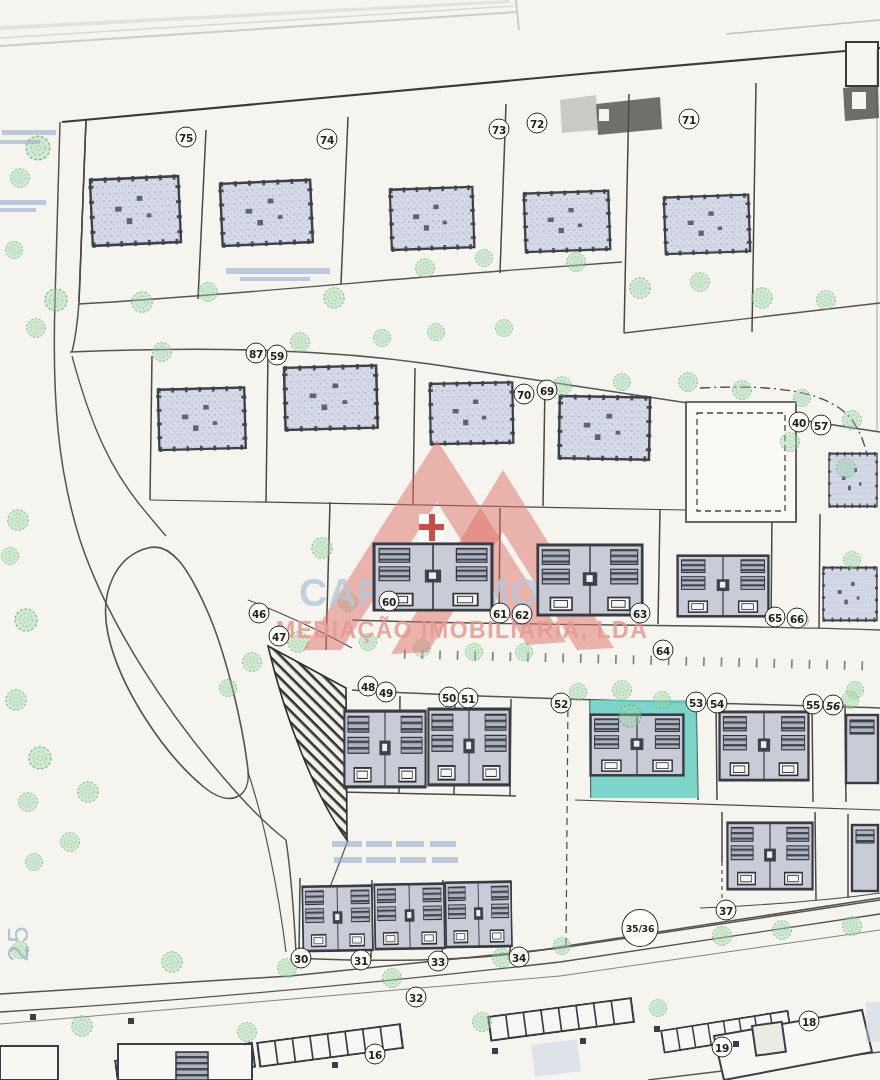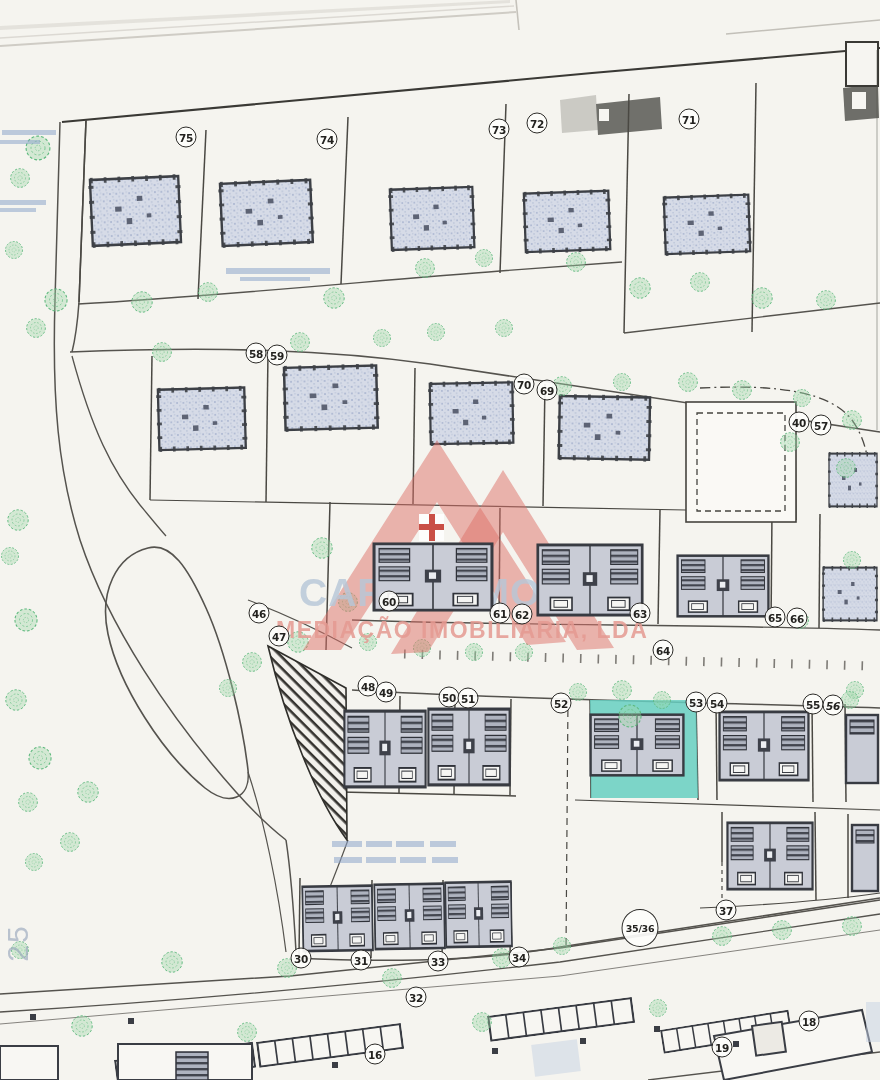--- a/index.html
+++ b/index.html
@@ -349,23 +349,23 @@
         <use href="#tree" x="840" y="690" width="20" height="20"></use>
       </g>
 </svg>
 
 <div class="markers">
       <div class="marker" style="left: 186px; top: 137px;">75</div>
       <div class="marker" style="left: 327px; top: 139px;">74</div>
       <div class="marker" style="left: 499px; top: 129px;">73</div>
       <div class="marker" style="left: 537px; top: 123px;">72</div>
       <div class="marker" style="left: 689px; top: 119px;">71</div>
-      <div class="marker" style="left: 256px; top: 353px;">58</div>
+      <div class="marker" style="left: 256px; top: 353px;">87</div>
       <div class="marker" style="left: 277px; top: 355px;">59</div>
-      <div class="marker" style="left: 524px; top: 384px;">70</div>
+      <div class="marker" style="left: 524px; top: 394px;">70</div>
       <div class="marker" style="left: 547px; top: 390px;">69</div>
       <div class="marker" style="left: 799px; top: 422px;">40</div>
       <div class="marker" style="left: 821px; top: 425px;">57</div>
       <div class="marker" style="left: 389px; top: 601px;">60</div>
       <div class="marker" style="left: 500px; top: 613px;">61</div>
       <div class="marker" style="left: 522px; top: 614px;">62</div>
       <div class="marker" style="left: 640px; top: 613px;">63</div>
       <div class="marker" style="left: 663px; top: 614px; margin-top: 36px;">64</div>
       <div class="marker" style="left: 775px; top: 617px;">65</div>
       <div class="marker" style="left: 797px; top: 618px;">66</div>

